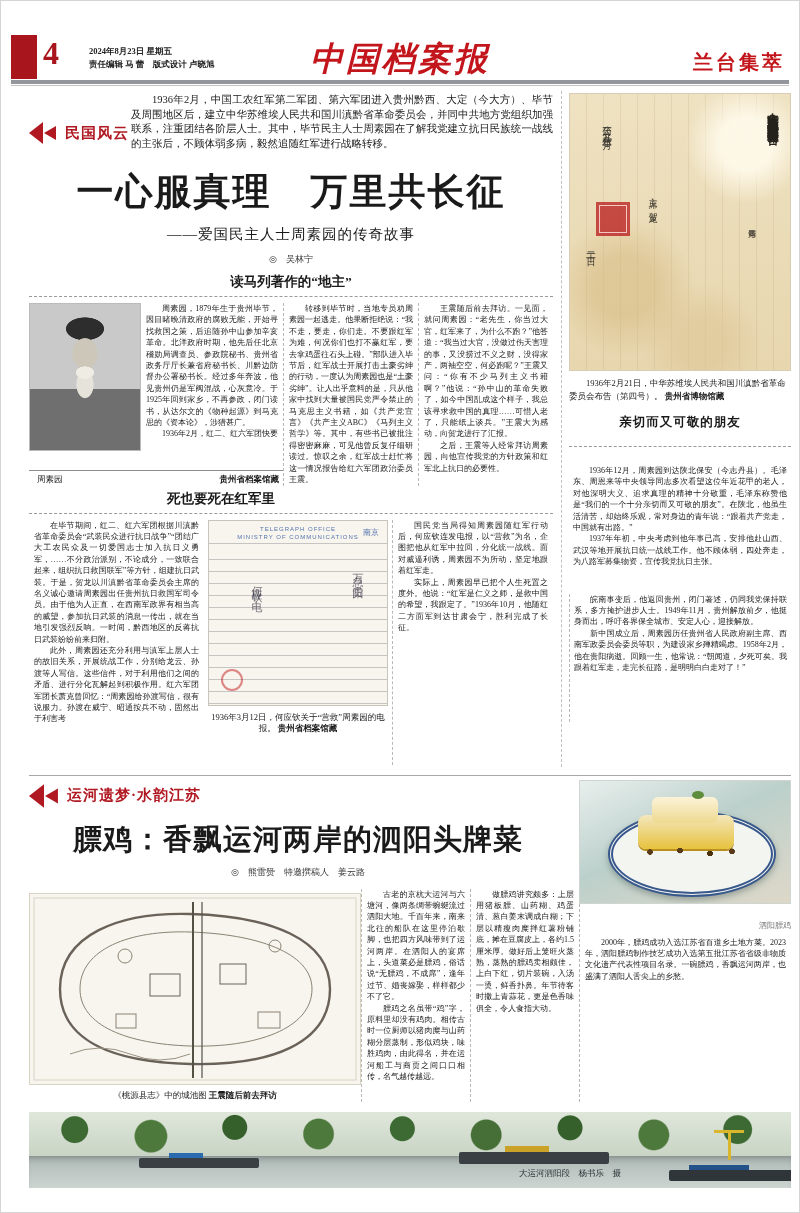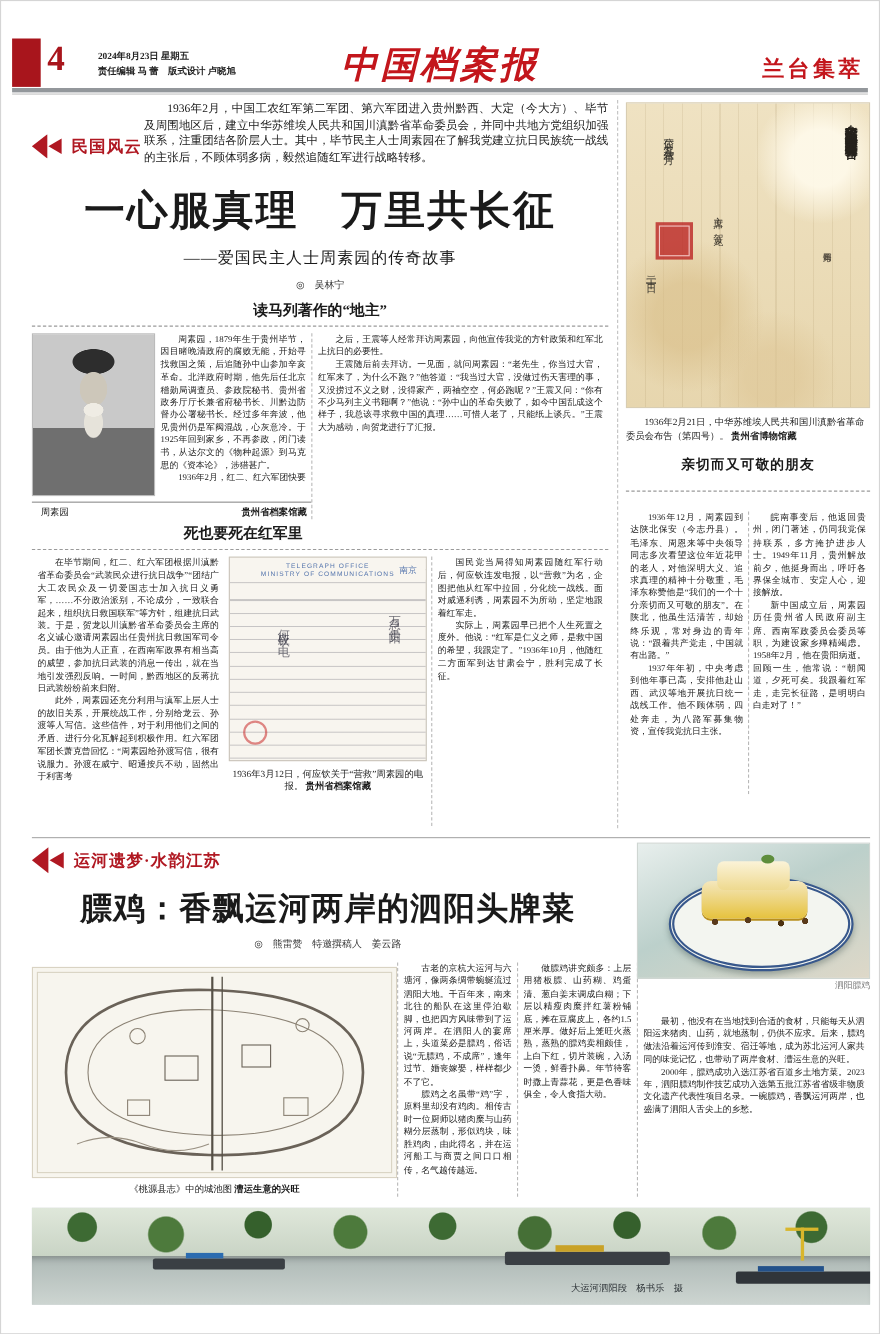--- a/index.html
+++ b/index.html
@@ -73,21 +73,21 @@
   .doc-v { position:absolute; writing-mode:vertical-rl; color:#26221c; }
   .doc-title { right:10px; top:10px; font-size:11.5px; font-weight:bold; letter-spacing:1px; height:258px; }
   .doc-no { right:34px; top:130px; font-size:8px; color:#4a4338; }
   .doc-signer { left:76px; top:96px; font-size:9px; color:#3c362c; letter-spacing:2px; }
   .doc-date1 { left:30px; top:24px; font-size:9.5px; letter-spacing:2px; color:#33302a; }
   .doc-date2 { left:14px; top:150px; font-size:9.5px; letter-spacing:2px; color:#33302a; }
   .doc-seal { position:absolute; left:26px; top:108px; width:34px; height:34px; background:rgba(186,32,32,.78); }
   .doc-seal:after { content:""; position:absolute; inset:3px; border:1px solid rgba(255,230,230,.8); }
   .doc-cap { margin-top:6px; font-size:8.5px; line-height:12.5px; text-indent:2em; }
   .rail-head { text-align:center; font-size:12.5px; font-weight:bold; margin:12px 0 15px; letter-spacing:1px; }
-  .rail .colrow { padding-top:18px; height:276px; overflow:hidden; }
+  .rail .colrow { padding-top:18px; height:276px; overflow:hidden;flex-direction:column; }
   .rail .textcol { flex:1; font-size:8px; line-height:11.4px; padding:0 4px; }
   
   .sect-divider { height:1px; background:#a8a8a8; margin:8px 8px 0 28px; }
   
   .sect2 { position:relative; padding:8px 8px 0 28px; }
   .badge2 .badge-label { font-size:15px; letter-spacing:1px; }
   .headline2 { width:538px; text-align:center; font-size:29px; font-weight:900; letter-spacing:1px; margin:12px 0 6px; }
   .byline2 { width:538px; text-align:center; font-size:9px; color:#333; margin-bottom:10px; }
   .photo2 { position:absolute; right:8px; top:4px; width:212px; height:124px; overflow:hidden; border:1px solid #cfd6d2;
     background:linear-gradient(155deg,#e8efed, #bcd0cb 45%, #ded8c8); }
@@ -96,29 +96,29 @@
   .food1 { position:absolute; left:58px; top:34px; width:96px; height:34px; border-radius:8px;
     background:linear-gradient(#f4e7bd,#e6c23e); box-shadow:0 2px 0 #b98f1e; }
   .food2 { position:absolute; left:72px; top:16px; width:66px; height:26px; border-radius:6px;
     background:linear-gradient(#fbf3d8,#eed98f); }
   .fooddots { position:absolute; left:60px; top:64px; width:100px; height:14px;
     background:radial-gradient(circle 3px at 10% 50%, #5a3a1a 90%, rgba(0,0,0,0)),
                radial-gradient(circle 3px at 40% 40%, #5a3a1a 90%, rgba(0,0,0,0)),
                radial-gradient(circle 3px at 70% 60%, #4c310f 90%, rgba(0,0,0,0)),
                radial-gradient(circle 3px at 92% 45%, #5a3a1a 90%, rgba(0,0,0,0)); }
   .garnish { position:absolute; left:112px; top:10px; width:12px; height:8px; border-radius:50%; background:#5e8d3c; }
-  .photo2-cap { position:absolute; right:8px; top:128px; width:212px; text-align:right; font-size:8px; color:#777; }
+  .photo2-cap { position:absolute; right:8px; top:144px; width:212px; text-align:right; font-size:8px; color:#777; }
   .cols3 { display:flex; }
   .cols3 .textcol { flex:1; font-size:8px; line-height:11.4px; padding:0 5px; }
   .col4 { flex:0 0 212px !important; padding-top:48px !important; }
   .mapblock { width:332px; flex:0 0 auto; padding-top:4px; }
   .mapimg { height:192px; background:#f7f5ee; border:1px solid #d9d3c3; }
   .map-cap { text-align:center; font-size:8.5px; margin-top:5px; }
   
-  .river { position:relative; margin:10px 8px 0 28px; height:88px; overflow:hidden; background:#b7c1be; }
+  .river { position:relative; margin:10px 8px 0 28px; height:76px; overflow:hidden; background:#b7c1be; }
   .trees { position:absolute; left:0; right:0; top:0; height:44px;
     background:
       radial-gradient(circle 14px at 6% 40%, #3d6a33 92%, rgba(0,0,0,0)),
       radial-gradient(circle 17px at 16% 55%, #4d7a3c 92%, rgba(0,0,0,0)),
       radial-gradient(circle 13px at 27% 35%, #35602c 92%, rgba(0,0,0,0)),
       radial-gradient(circle 16px at 38% 50%, #4d7a3c 92%, rgba(0,0,0,0)),
       radial-gradient(circle 13px at 49% 38%, #3d6a33 92%, rgba(0,0,0,0)),
       radial-gradient(circle 16px at 60% 52%, #456f36 92%, rgba(0,0,0,0)),
       radial-gradient(circle 13px at 71% 36%, #35602c 92%, rgba(0,0,0,0)),
       radial-gradient(circle 16px at 82% 52%, #4d7a3c 92%, rgba(0,0,0,0)),
@@ -186,22 +186,25 @@
                 <p>周素园，1879年生于贵州毕节，因目睹晚清政府的腐败无能，开始寻找救国之策，后追随孙中山参加辛亥革命。北洋政府时期，他先后任北京稽勋局调查员、参政院秘书、贵州省政务厅厅长兼省府秘书长、川黔边防督办公署秘书长。经过多年奔波，他见贵州仍是军阀混战，心灰意冷。于1925年回到家乡，不再参政，闭门读书，从达尔文的《物种起源》到马克思的《资本论》，涉猎甚广。</p>
                 <p>1936年2月，红二、红六军团快要</p>
               </div>
           </div>
           <div class="lp-cap">
             <span>周素园</span>
             <span class="credit">贵州省档案馆藏</span>
           </div>
         </div>
         <div class="textcol vsep" style="flex:1;">
+            <p>转移到毕节时，当地专员劝周素园一起逃走。他果断拒绝说：“我不走，要走，你们走。不要跟红军为难，何况你们也打不赢红军，要去拿鸡蛋往石头上碰。”部队进入毕节后，红军战士开展打击土豪劣绅的行动，一度认为周素园也是“土豪劣绅”。让人出乎意料的是，只从他家中找到大量被国民党严令禁止的马克思主义书籍，如《共产党宣言》《共产主义ABC》《马列主义哲学》等。其中，有些书已被批注得密密麻麻，可见他曾反复仔细研读过。惊叹之余，红军战士赶忙将这一情况报告给红六军团政治委员王震。</p>
+          </div>
+        <div class="textcol vsep" style="flex:1;">
+            <p>王震随后前去拜访。一见面，就问周素园：“老先生，你当过大官，红军来了，为什么不跑？”他答道：“我当过大官，没做过伤天害理的事，又没捞过不义之财，没得家产，两袖空空，何必跑呢？”王震又问：“你有不少马列主义书籍啊？”他说：“孙中山的革命失败了，如今中国乱成这个样子，我总该寻求救中国的真理……可惜人老了，只能纸上谈兵。”王震大为感动，向贺龙进行了汇报。</p>
             <p>之后，王震等人经常拜访周素园，向他宣传我党的方针政策和红军北上抗日的必要性。</p>
-            <p>王震随后前去拜访。一见面，就问周素园：“老先生，你当过大官，红军来了，为什么不跑？”他答道：“我当过大官，没做过伤天害理的事，又没捞过不义之财，没得家产，两袖空空，何必跑呢？”王震又问：“你有不少马列主义书籍啊？”他说：“孙中山的革命失败了，如今中国乱成这个样子，我总该寻求救中国的真理……可惜人老了，只能纸上谈兵。”王震大为感动，向贺龙进行了汇报。</p>
           </div>
       </div>
 
       <h2 class="subhead left">死也要死在红军里</h2>
       <div class="colrow sub2-row">
         <div class="textcol" style="flex:1.1;">
             <p>在毕节期间，红二、红六军团根据川滇黔省革命委员会“武装民众进行抗日战争”“团结广大工农民众及一切爱国志士加入抗日义勇军，……不分政治派别，不论成分，一致联合起来，组织抗日救国联军”等方针，组建抗日武装。于是，贺龙以川滇黔省革命委员会主席的名义诚心邀请周素园出任贵州抗日救国军司令员。由于他为人正直，在西南军政界有相当高的威望，参加抗日武装的消息一传出，就在当地引发强烈反响。一时间，黔西地区的反蒋抗日武装纷纷前来归附。</p>
             <p>此外，周素园还充分利用与滇军上层人士的故旧关系，开展统战工作，分别给龙云、孙渡等人写信。这些信件，对于利用他们之间的矛盾、进行分化瓦解起到积极作用。红六军团军团长萧克曾回忆：“周素园给孙渡写信，很有说服力。孙渡在威宁、昭通按兵不动，固然出于利害考</p>
           </div>
         <div class="tele-block">
@@ -290,32 +293,31 @@
             <rect x="190" y="70" width="26" height="20" fill="none" stroke="#6a6258"></rect>
             <rect x="86" y="120" width="20" height="14" fill="none" stroke="#8b8274"></rect>
             <rect x="228" y="118" width="22" height="16" fill="none" stroke="#8b8274"></rect>
             <circle cx="95" cy="62" r="7" fill="none" stroke="#8b8274"></circle>
             <circle cx="245" cy="52" r="6" fill="none" stroke="#8b8274"></circle>
             <path d="M40,160 q30,-12 60,0 q30,12 60,0" fill="none" stroke="#9a9183" stroke-width="1"></path>
           </svg>
         </div>
         <div class="map-cap">
           <span>《桃源县志》中的城池图</span>
-          <span class="credit">漕运生意的兴旺</span>
+          <span class="credit">王震随后前去拜访</span>
         </div>
       </div>
       <div class="textcol vsep">
           <p>古老的京杭大运河与六塘河，像两条绸带蜿蜒流过泗阳大地。千百年来，南来北往的船队在这里停泊歇脚，也把四方风味带到了运河两岸。在泗阳人的宴席上，头道菜必是膘鸡，俗话说“无膘鸡，不成席”，逢年过节、婚丧嫁娶，样样都少不了它。</p>
           <p>膘鸡之名虽带“鸡”字，原料里却没有鸡肉。相传古时一位厨师以猪肉糜与山药糊分层蒸制，形似鸡块，味胜鸡肉，由此得名，并在运河船工与商贾之间口口相传，名气越传越远。</p>
         </div>
       <div class="textcol vsep">
           <p>做膘鸡讲究颇多：上层用猪板膘、山药糊、鸡蛋清、葱白姜末调成白糊；下层以精瘦肉糜拌红薯粉铺底，摊在豆腐皮上，各约1.5厘米厚。做好后上笼旺火蒸熟，蒸熟的膘鸡卖相颇佳，上白下红，切片装碗，入汤一烫，鲜香扑鼻。年节待客时撒上青蒜花，更是色香味俱全，令人食指大动。</p>
         </div>
       <div class="textcol vsep col4">
-          <p>最初，他没有在当地找到合适的食材，只能每天从泗阳运来猪肉、山药，就地蒸制，仍供不应求。后来，膘鸡做法沿着运河传到淮安、宿迁等地，成为苏北运河人家共同的味觉记忆，也带动了两岸食材、漕运生意的兴旺。</p>
           <p>2000年，膘鸡成功入选江苏省百道乡土地方菜。2023年，泗阳膘鸡制作技艺成功入选第五批江苏省省级非物质文化遗产代表性项目名录。一碗膘鸡，香飘运河两岸，也盛满了泗阳人舌尖上的乡愁。</p>
         </div>
     </div>
   </div>
 
   <div class="river">
     <div class="trees"></div>
     <div class="water"></div>
     <div class="boat b1"></div>
     <div class="boat b2"></div>

